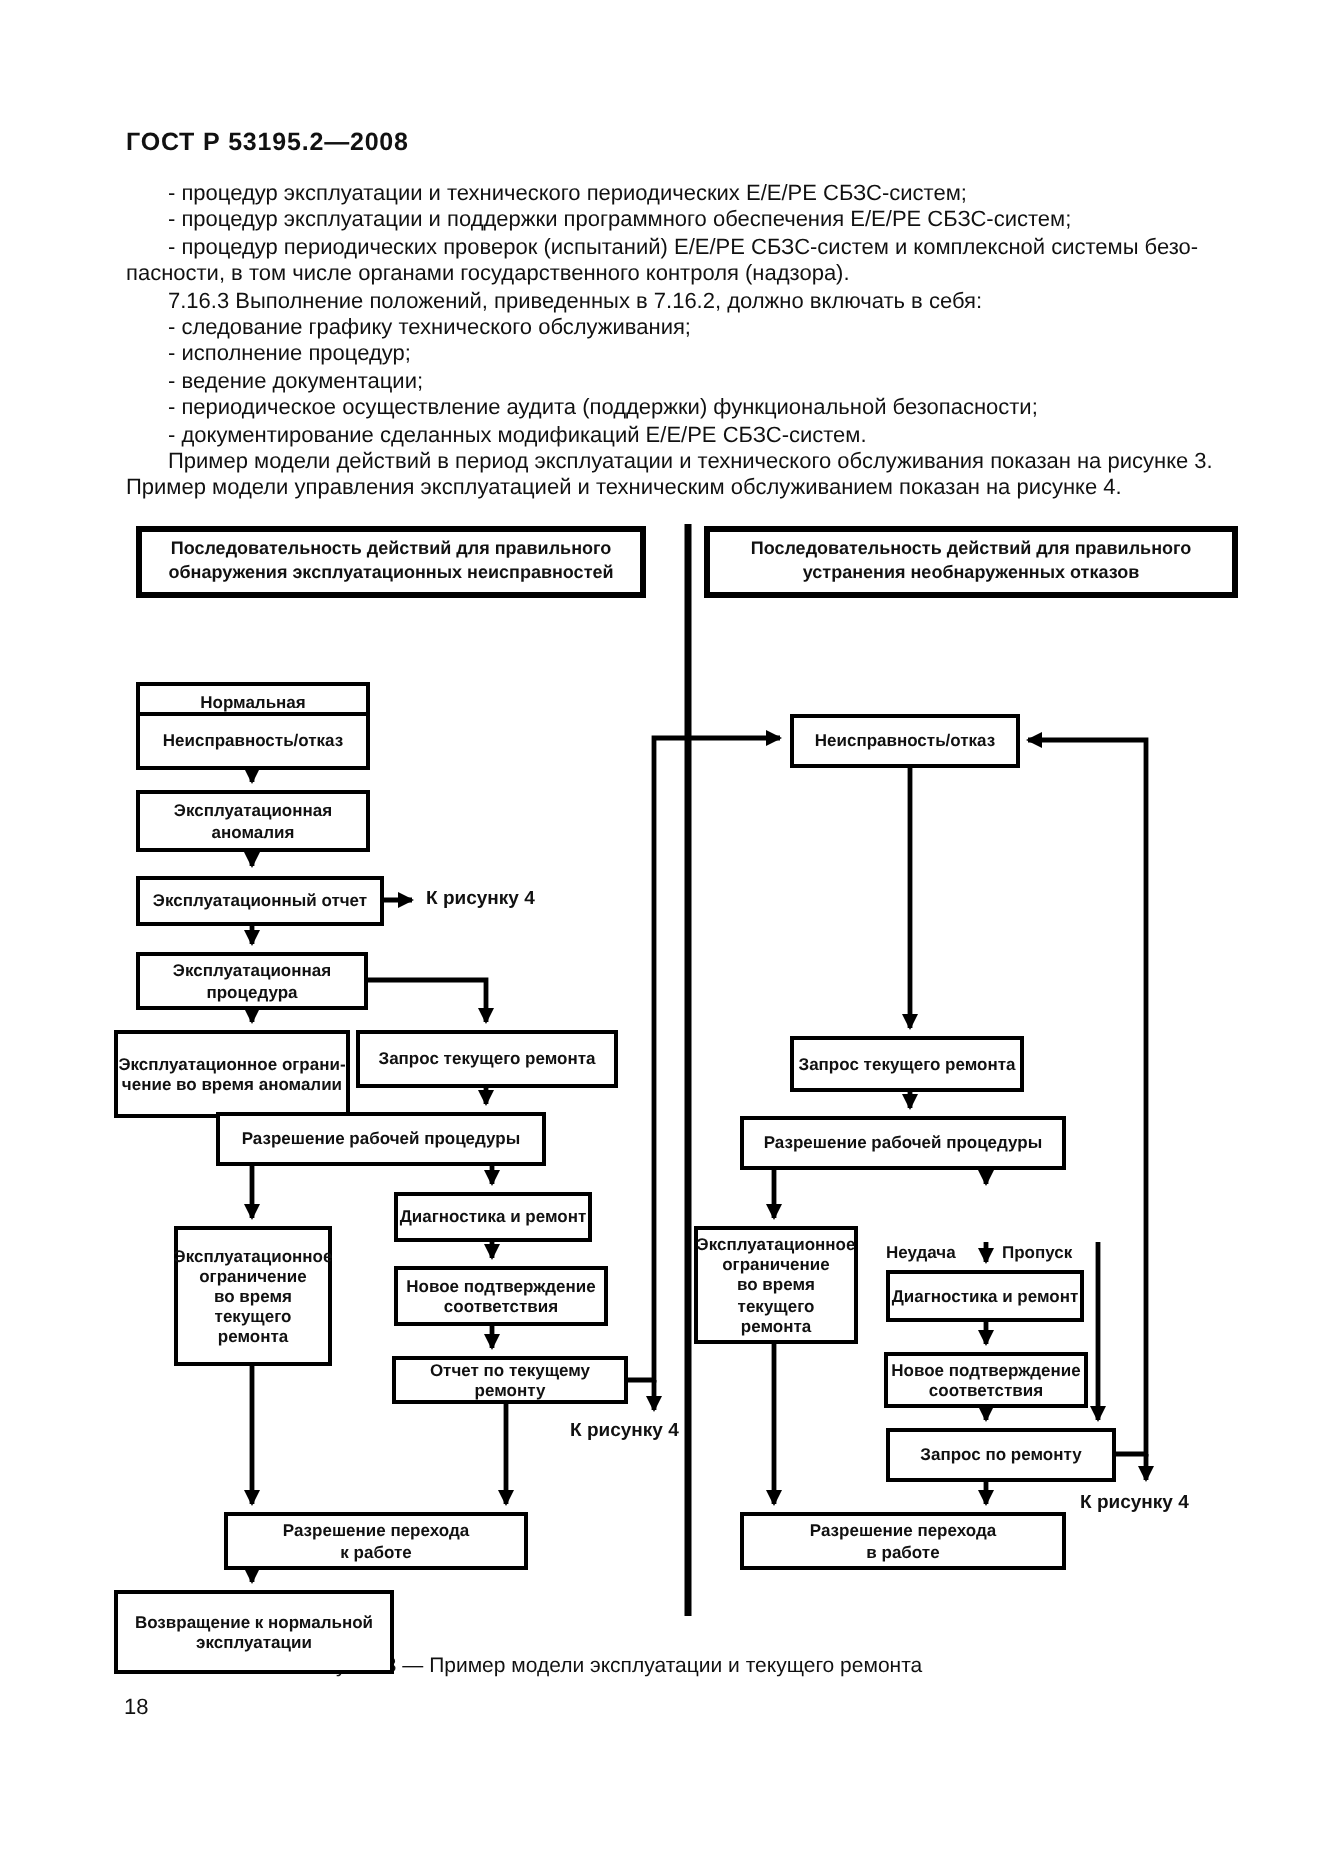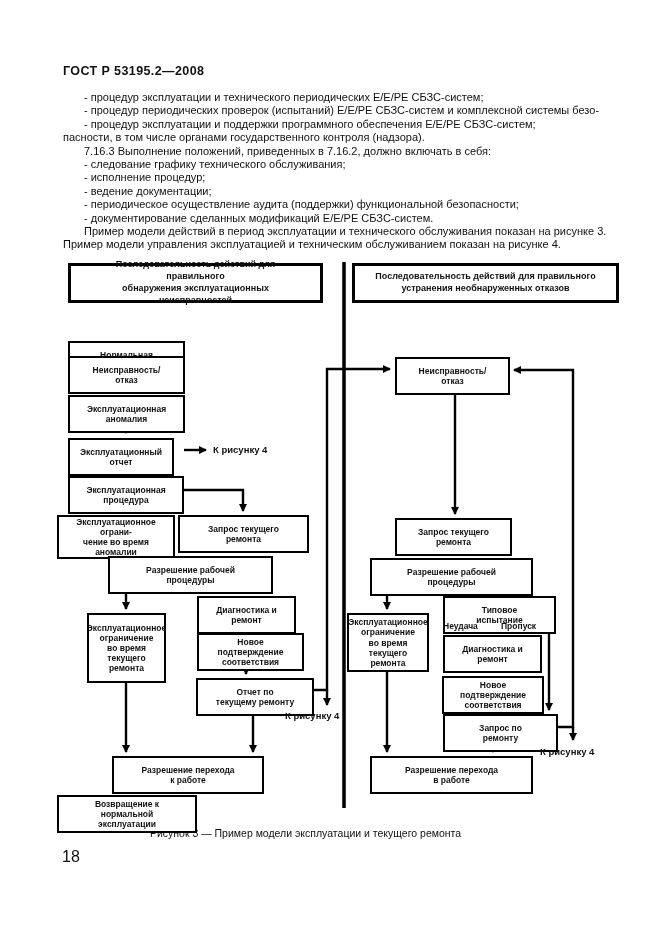--- a/index.html
+++ b/index.html
@@ -11,41 +11,41 @@
   .doc-number{position:absolute;left:63px;top:64px;font-size:12.5px;font-weight:bold;letter-spacing:0.4px;}
   .body-text{position:absolute;left:63px;top:91px;width:540px;font-size:11px;line-height:13.4px;}
   .tline{white-space:nowrap;}
   .tline.ind{padding-left:21px;}
   .diagram{position:absolute;left:0;top:0;width:661px;height:936px;}
   .diagram svg{position:absolute;left:0;top:0;}
   .fbox{
     position:absolute;box-sizing:border-box;background:#fff;border:2.5px solid #000;
     display:flex;align-items:center;justify-content:center;text-align:center;
     font-size:8.5px;font-weight:bold;line-height:1.18;white-space:pre-line;z-index:2;
-    padding:17px;
+    padding:0;
   }
   .fbox.hdr{border-width:3px;font-size:9px;line-height:1.32;}
   .flbl{
     position:absolute;font-size:9.5px;font-weight:bold;white-space:nowrap;z-index:2;text-align:right;
   }
   .flbl.small{font-size:8.5px;}
   .caption{position:absolute;left:0;top:827px;width:611px;text-align:center;font-size:10.5px;}
-  .pagenum{position:absolute;left:62px;top:848px;font-size:16px;}
+  .pagenum{position:absolute;left:62px;top:848px;font-size:11px;}
 </style>
 </head>
 <body>
 
 <div class="page">
 
   <div class="doc-number">ГОСТ Р 53195.2—2008</div>
 
   <div class="body-text">
     <div class="tline ind">- процедур эксплуатации и технического периодических Е/Е/РЕ СБЗС-систем;</div>
+    <div class="tline ind">- процедур эксплуатации и поддержки программного обеспечения Е/Е/РЕ СБЗС-систем;</div>
     <div class="tline ind">- процедур периодических проверок (испытаний) Е/Е/РЕ СБЗС-систем и комплексной системы безо-</div>
-    <div class="tline ind">- процедур эксплуатации и поддержки программного обеспечения Е/Е/РЕ СБЗС-систем;</div>
     <div class="tline">пасности, в том числе органами государственного контроля (надзора).</div>
     <div class="tline ind">7.16.3 Выполнение положений, приведенных в 7.16.2, должно включать в себя:</div>
     <div class="tline ind">- следование графику технического обслуживания;</div>
     <div class="tline ind">- исполнение процедур;</div>
     <div class="tline ind">- ведение документации;</div>
     <div class="tline ind">- периодическое осуществление аудита (поддержки) функциональной безопасности;</div>
     <div class="tline ind">- документирование сделанных модификаций Е/Е/РЕ СБЗС-систем.</div>
     <div class="tline ind">Пример модели действий в период эксплуатации и технического обслуживания показан на рисунке 3.</div>
     <div class="tline">Пример модели управления эксплуатацией и техническим обслуживанием показан на рисунке 4.</div>
   </div>
@@ -96,47 +96,46 @@
       </g>
     </svg>
 
     <div class="fbox hdr" style="left:68px;top:263px;width:255px;height:36px;">Последовательность действий для правильного
 обнаружения эксплуатационных неисправностей</div>
     <div class="fbox" style="left:68px;top:316px;width:117px;height:31px;margin-top:25px;">Нормальная
 эксплуатация</div>
     <div class="fbox" style="left:68px;top:356px;width:117px;height:29px;">Неисправность/отказ</div>
     <div class="fbox" style="left:68px;top:395px;width:117px;height:31px;">Эксплуатационная
 аномалия</div>
-    <div class="fbox" style="left:68px;top:438px;width:106px;height:25px;">Эксплуатационный отчет</div>
+    <div class="fbox" style="left:68px;top:438px;width:124px;height:25px;">Эксплуатационный отчет</div>
     <div class="fbox" style="left:68px;top:476px;width:116px;height:29px;">Эксплуатационная
 процедура</div>
     <div class="fbox" style="left:57px;top:515px;width:118px;height:44px;">Эксплуатационное ограни-
 чение во время аномалии</div>
     <div class="fbox" style="left:178px;top:515px;width:131px;height:29px;">Запрос текущего ремонта</div>
     <div class="fbox" style="left:108px;top:556px;width:165px;height:27px;">Разрешение рабочей процедуры</div>
     <div class="fbox" style="left:87px;top:613px;width:79px;height:70px;">Эксплуатационное
 ограничение
 во время
 текущего
 ремонта</div>
     <div class="fbox" style="left:197px;top:596px;width:99px;height:25px;">Диагностика и ремонт</div>
     <div class="fbox" style="left:197px;top:633px;width:107px;height:30px;">Новое подтверждение
 соответствия</div>
     <div class="fbox" style="left:196px;top:678px;width:118px;height:24px;">Отчет по текущему ремонту</div>
     <div class="fbox" style="left:112px;top:756px;width:152px;height:29px;">Разрешение перехода
 к работе</div>
-    <div class="fbox" style="left:57px;top:795px;width:140px;height:30px;">Возвращение к нормальной
+    <div class="fbox" style="left:57px;top:795px;width:140px;height:42px;">Возвращение к нормальной
 эксплуатации</div>
 
     <div class="fbox hdr" style="left:352px;top:263px;width:267px;height:36px;">Последовательность действий для правильного
 устранения необнаруженных отказов</div>
     <div class="fbox" style="left:395px;top:357px;width:115px;height:27px;">Неисправность/отказ</div>
     <div class="fbox" style="left:395px;top:518px;width:117px;height:28px;">Запрос текущего ремонта</div>
     <div class="fbox" style="left:370px;top:558px;width:163px;height:27px;">Разрешение рабочей процедуры</div>
-    <div class="fbox" style="left:443px;top:596px;width:113px;height:25px;">Типовое испытание</div>
     <div class="fbox" style="left:347px;top:613px;width:82px;height:59px;">Эксплуатационное
 ограничение
 во время
 текущего
 ремонта</div>
     <div class="fbox" style="left:443px;top:635px;width:99px;height:26px;">Диагностика и ремонт</div>
     <div class="fbox" style="left:442px;top:676px;width:102px;height:28px;">Новое подтверждение
 соответствия</div>
     <div class="fbox" style="left:443px;top:714px;width:115px;height:27px;">Запрос по ремонту</div>
     <div class="fbox" style="left:370px;top:756px;width:163px;height:29px;">Разрешение перехода

